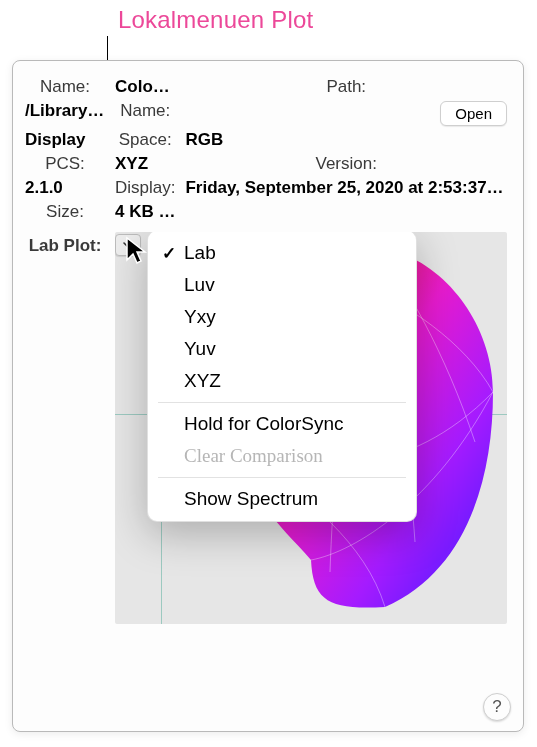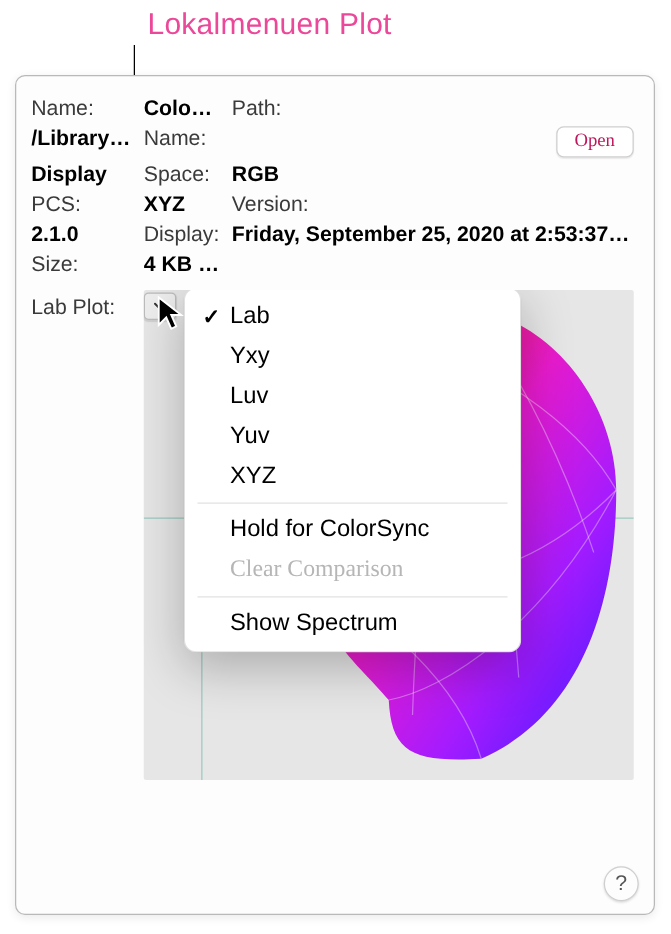--- a/index.html
+++ b/index.html
@@ -45,21 +45,21 @@
   }
 
   .info-grid {
     display: grid;
     grid-template-columns: 80px 1fr auto;
     column-gap: 10px;
     row-gap: 4px;
     align-items: baseline;
   }
   .label {
-    text-align: left;
+    text-align: center;
     color: #3a3a3a;
     font-size: 17px;
   }
   .value {
     font-weight: 700;
     color: #000;
     font-size: 17px;
     white-space: nowrap;
     overflow: hidden;
     text-overflow: ellipsis;
@@ -68,35 +68,35 @@
   .open-btn {
     grid-row: 2;
     grid-column: 3;
     justify-self: end;
     align-self: center;
     background: #fff;
     border: 1px solid #cfcfcf;
     border-radius: 6px;
     padding: 3px 14px;
     font-size: 15px;
-    color: #be185d;
+    color: #000000;
     box-shadow: 0 1px 1px rgba(0,0,0,0.08);
     cursor: default;
-    font-family: Liberation Serif, serif;
   }
 
   .plot-row {
     display: flex;
     align-items: flex-start;
     margin-top: 10px;
   }
   .plot-row .label {
     width: 80px;
     flex-shrink: 0;
     padding-top: 4px;
+    font-weight: bold;
   }
   .plot-area {
     margin-left: 10px;
     flex: 1;
     height: 392px;
     position: relative;
     background: #e6e6e6;
     border-radius: 2px;
     overflow: hidden;
   }
@@ -278,25 +278,25 @@
         <path d="M4 2 L4 24 L10 18 L14 27 L18 25 L14 16 L22 16 Z" fill="#000" stroke="#fff" stroke-width="1.5"></path>
       </svg>
 
       <div class="menu">
         <div class="menu-item">
           <span class="menu-check">✓</span>
           <span>Lab</span>
         </div>
         <div class="menu-item">
           <span class="menu-check"></span>
+          <span>Luv</span>
+        </div>
+        <div class="menu-item">
+          <span class="menu-check"></span>
           <span>Yxy</span>
-        </div>
-        <div class="menu-item">
-          <span class="menu-check"></span>
-          <span>Luv</span>
         </div>
         <div class="menu-item">
           <span class="menu-check"></span>
           <span>Yuv</span>
         </div>
         <div class="menu-item">
           <span class="menu-check"></span>
           <span>XYZ</span>
         </div>
 

